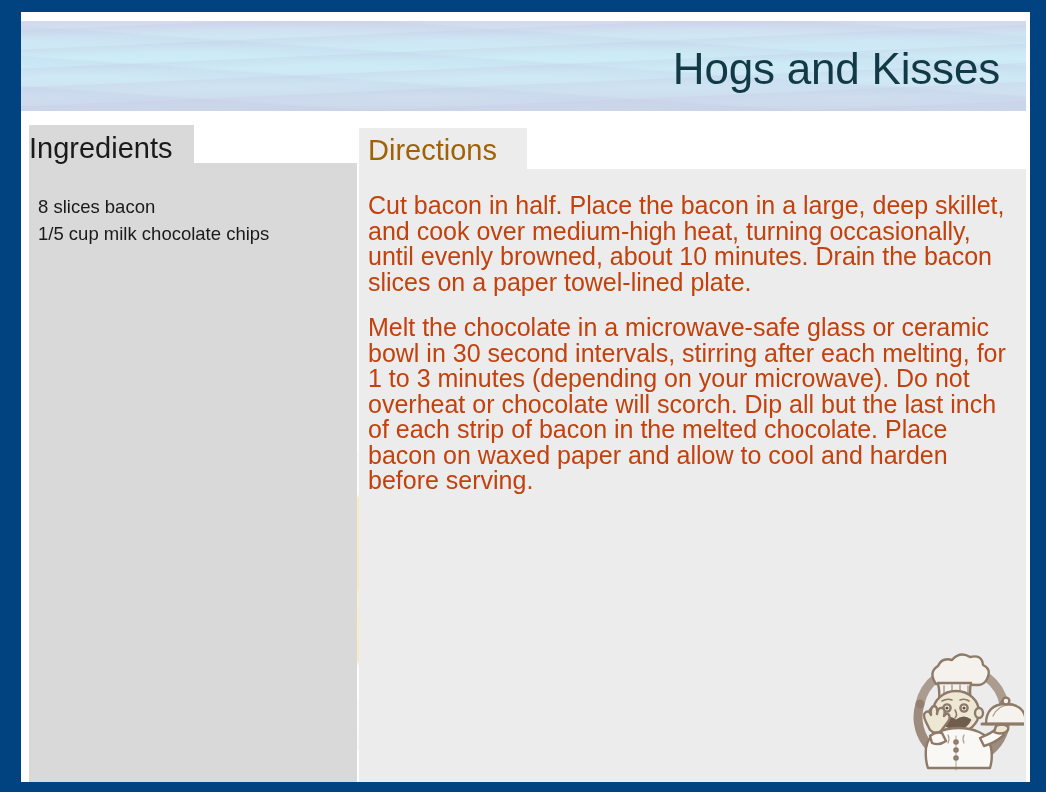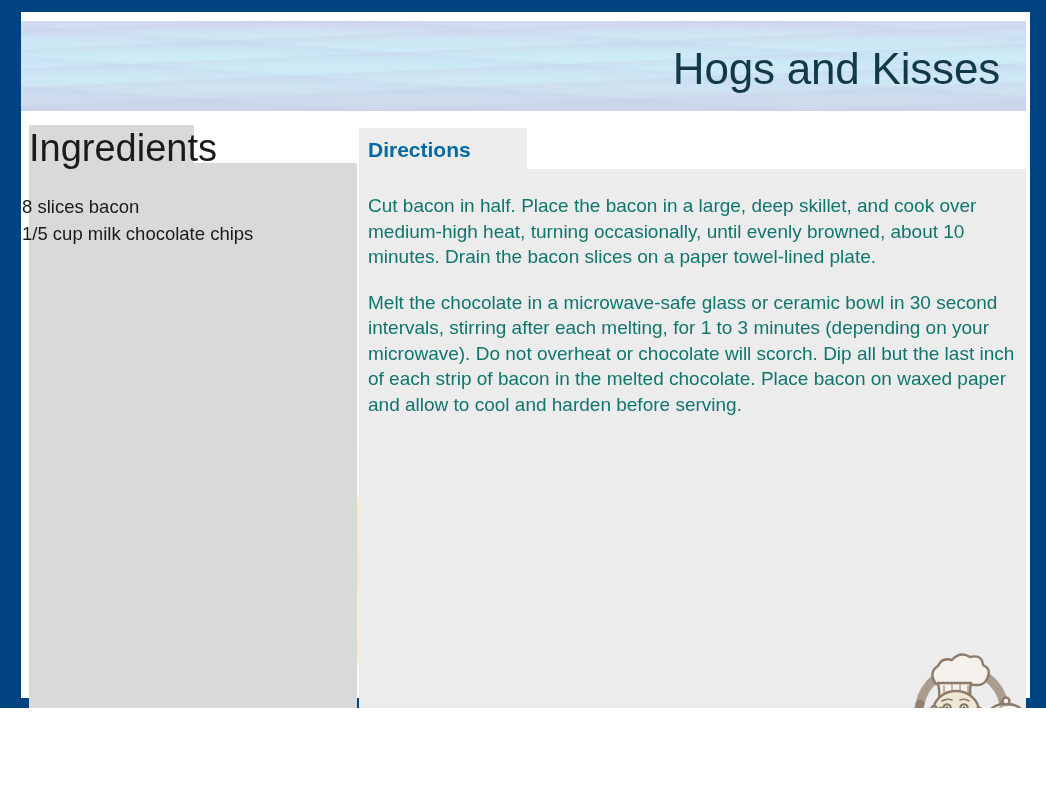--- a/index.html
+++ b/index.html
@@ -9,21 +9,21 @@
     background: #ffffff;
   }
   body {
     font-family: "Liberation Sans", sans-serif;
     -webkit-font-smoothing: antialiased;
   }
 
   .slide {
     position: relative;
     width: 1046px;
-    height: 708px;
+    height: 792px;
     overflow: hidden;
     background: #ffffff;
     box-sizing: border-box;
     padding-left: 36px;
   }
 
   
   .frame-left,
   .frame-right,
   .frame-top,
@@ -108,35 +108,35 @@
     top: 125px;
     width: 165px;
     height: 40px;
     background: #d9d9d9;
   }
   .ingredients-title {
     position: absolute;
     left: 29px;
     top: 131px;
     width: 200px;
-    font-size: 38px;
+    font-size: 29px;
     line-height: 34px;
     font-weight: 400;
     color: #1a1a1a;
   }
   .ingredients-list {
     position: absolute;
     left: 22px;
     top: 193px;
     width: 330px;
     font-size: 18.5px;
     line-height: 27px;
     color: #1a1a1a;
   }
-  .ingredients-list .ing-line { white-space: nowrap; }
+  .ingredients-list .ing-line { white-space: nowrap; margin-left: 16px; }
 
   
   .directions-panel {
     position: absolute;
     left: 359px;
     top: 169px;
     width: 667px;
     height: 613px;
     background: #ececec;
   }
@@ -145,33 +145,33 @@
     left: 359px;
     top: 128px;
     width: 168px;
     height: 42px;
     background: #ececec;
   }
   .directions-title {
     position: absolute;
     left: 368px;
     top: 133px;
-    font-size: 21px;
+    font-size: 29px;
     line-height: 34px;
-    font-weight: 700;
-    color: #0369a1;
+    font-weight: 400;
+    color: #a16207;
   }
   .directions-body {
     position: absolute;
     left: 368px;
     top: 193px;
     width: 650px;
-    font-size: 19px;
+    font-size: 25px;
     line-height: 25.5px;
-    color: #0f766e;
+    color: #c2410c;
   }
   .directions-body p {
     margin: 0 0 20px 0;
   }
   .directions-body p:last-child { margin-bottom: 16px; }
 
   
   .chef-logo {
     position: absolute;
     left: 900px;

